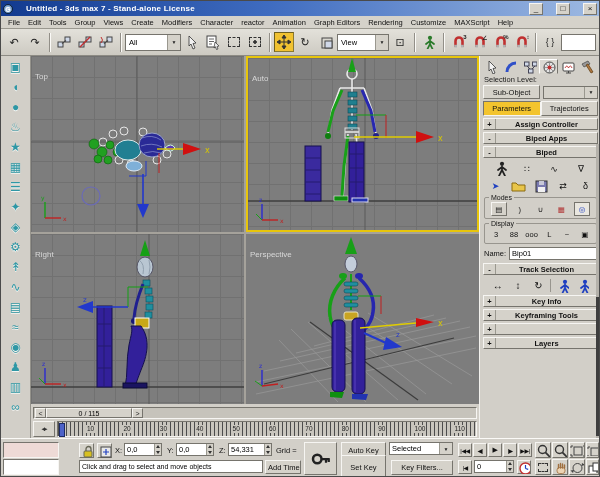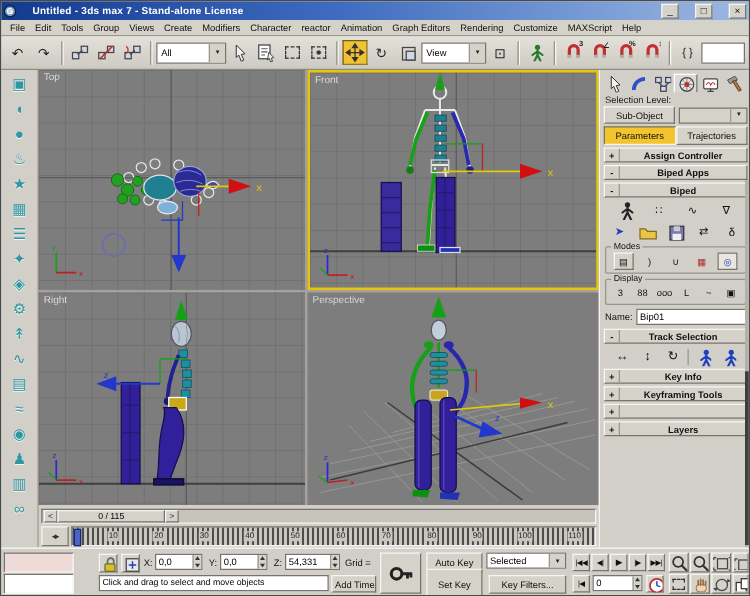--- a/index.html
+++ b/index.html
@@ -27,21 +27,21 @@
   .magnet{position:relative;color:#c03030;font-weight:bold;font-size:11px;}
   .magnet sup{position:absolute;right:-1px;top:0;font-size:6px;color:#222;font-weight:bold;}
   .dashedbox{width:12px;height:10px;border:1px dashed #333;display:inline-block;}
   
   .shelf{position:absolute;left:0;top:55px;width:30px;height:382px;background:#d2cfc8;border-right:1px solid #94928b;display:flex;flex-direction:column;align-items:center;padding-top:1px;}
   .shelf-icon{width:24px;height:20px;display:flex;align-items:center;justify-content:center;color:#2e97a5;font-size:12px;text-shadow:0 1px 0 #f5f5f2;}
   
   .vps{position:absolute;left:30px;top:55px;width:448px;height:348px;background:#a5a29b;}
   .vp{position:absolute;background:#7d7d7d;overflow:hidden;background-image:linear-gradient(#717171 1px,transparent 1px),linear-gradient(90deg,#717171 1px,transparent 1px);background-size:21px 21px;}
   .vp.active{border:2px solid #e7c50b;}
-  .vp-label{position:absolute;top:1px;left:4px;color:#d9d9d9;font-size:8px;z-index:3;}
+  .vp-label{position:absolute;top:16px;left:4px;color:#d9d9d9;font-size:8px;z-index:3;}
   .vp svg{position:absolute;left:0;top:0;}
   
   .timeslider{position:absolute;left:30px;top:404px;width:448px;height:15px;background:#d2cfc8;display:flex;align-items:center;padding:1px 2px;}
   .ts-groove{flex:1;height:12px;background:#c6c3bb;position:relative;}
   .ts-handle{position:absolute;left:1px;top:0;height:10px;display:flex;}
   .ts-arrow{width:11px;height:10px;font-size:7px;line-height:9px;text-align:center;color:#222;}
   .ts-val{width:86px;height:10px;font-size:7px;line-height:9px;text-align:center;}
   .trackbar{position:absolute;left:30px;top:419px;width:448px;height:18px;background:#d2cfc8;display:flex;align-items:stretch;padding:1px 2px;}
   .tb-btn{width:22px;font-size:7px;display:flex;align-items:center;justify-content:center;color:#333;letter-spacing:-1px;}
   .tb-ruler{flex:1;position:relative;margin-left:2px;background:#c9c6be;background-image:repeating-linear-gradient(90deg,#4c4c4c 0 1px,transparent 1px 4px);}
@@ -378,21 +378,21 @@
         <g font-size="6">
             <line x1="14" y1="162" x2="14" y2="146" stroke="#18a018" stroke-width="1.4"></line>
             <line x1="14" y1="162" x2="30" y2="162" stroke="#c02020" stroke-width="1.4"></line>
             <text x="10" y="144" fill="#18a018">y</text>
             <text x="32" y="165" fill="#c02020">x</text>
           </g>
       </svg>
     </div>
 
     <div class="vp active" style="left:215px;top:0;width:233px;height:176px">
-      <span class="vp-label">Front</span>
+      <span class="vp-label">Auto</span>
       <svg width="229" height="172" viewBox="0 0 229 172">
         <line x1="117" y1="0" x2="117" y2="172" stroke="#5a5a5a"></line>
         <line x1="0" y1="143" x2="229" y2="143" stroke="#3f3f3f" stroke-width="1.6"></line>
         <rect x="57" y="88" width="16" height="55" fill="#3a2a9e" stroke="#140f4e"></rect>
         <path d="M57,100 h16 M57,112 h16 M57,124 h16 M57,136 h16" stroke="#241a6e"></path>
         <g stroke="#e8e8e8" stroke-width="1.6" fill="none">
           <circle cx="104" cy="16" r="5"></circle>
             <path d="M104,21 V30 M92,30 H116 M92,30 L84,52 L80,76 M116,30 L124,52 L128,76 M104,30 V72 M97,74 h14 M100,76 L97,108 L95,140 M108,76 L111,108 L112,140"></path>
         </g>
         <polygon points="100,14 108,14 104,0" fill="#18a018"></polygon>

